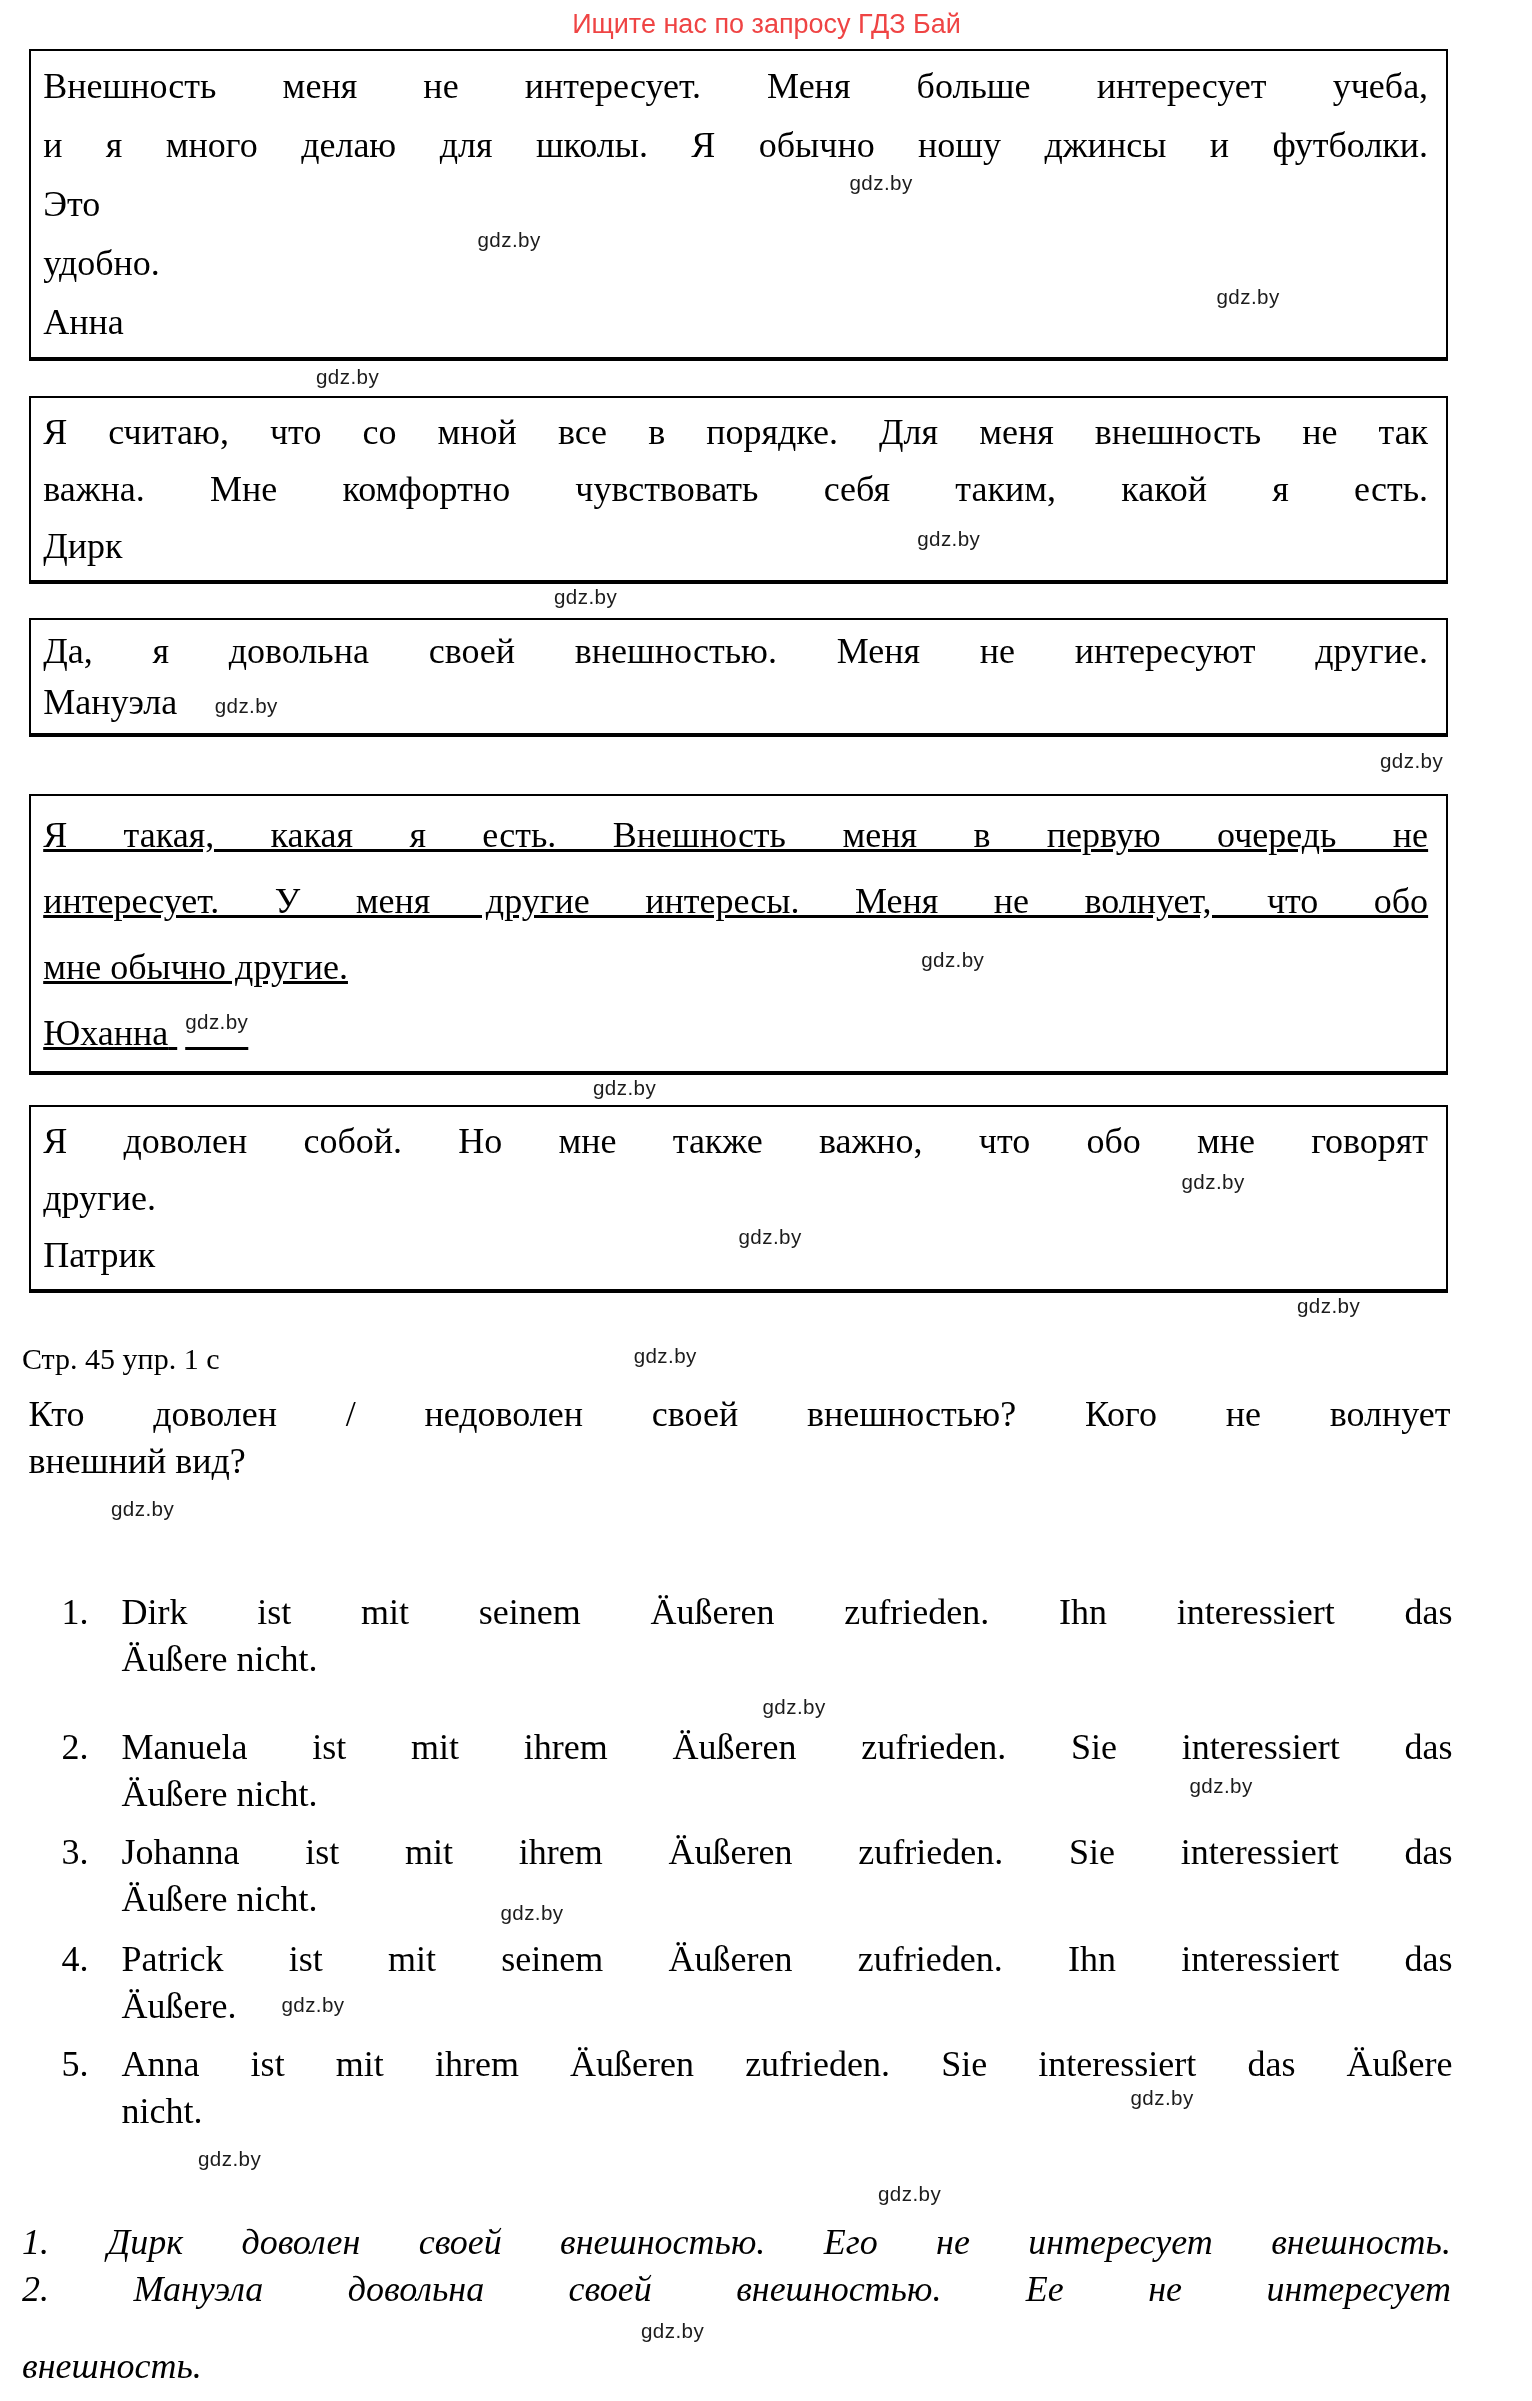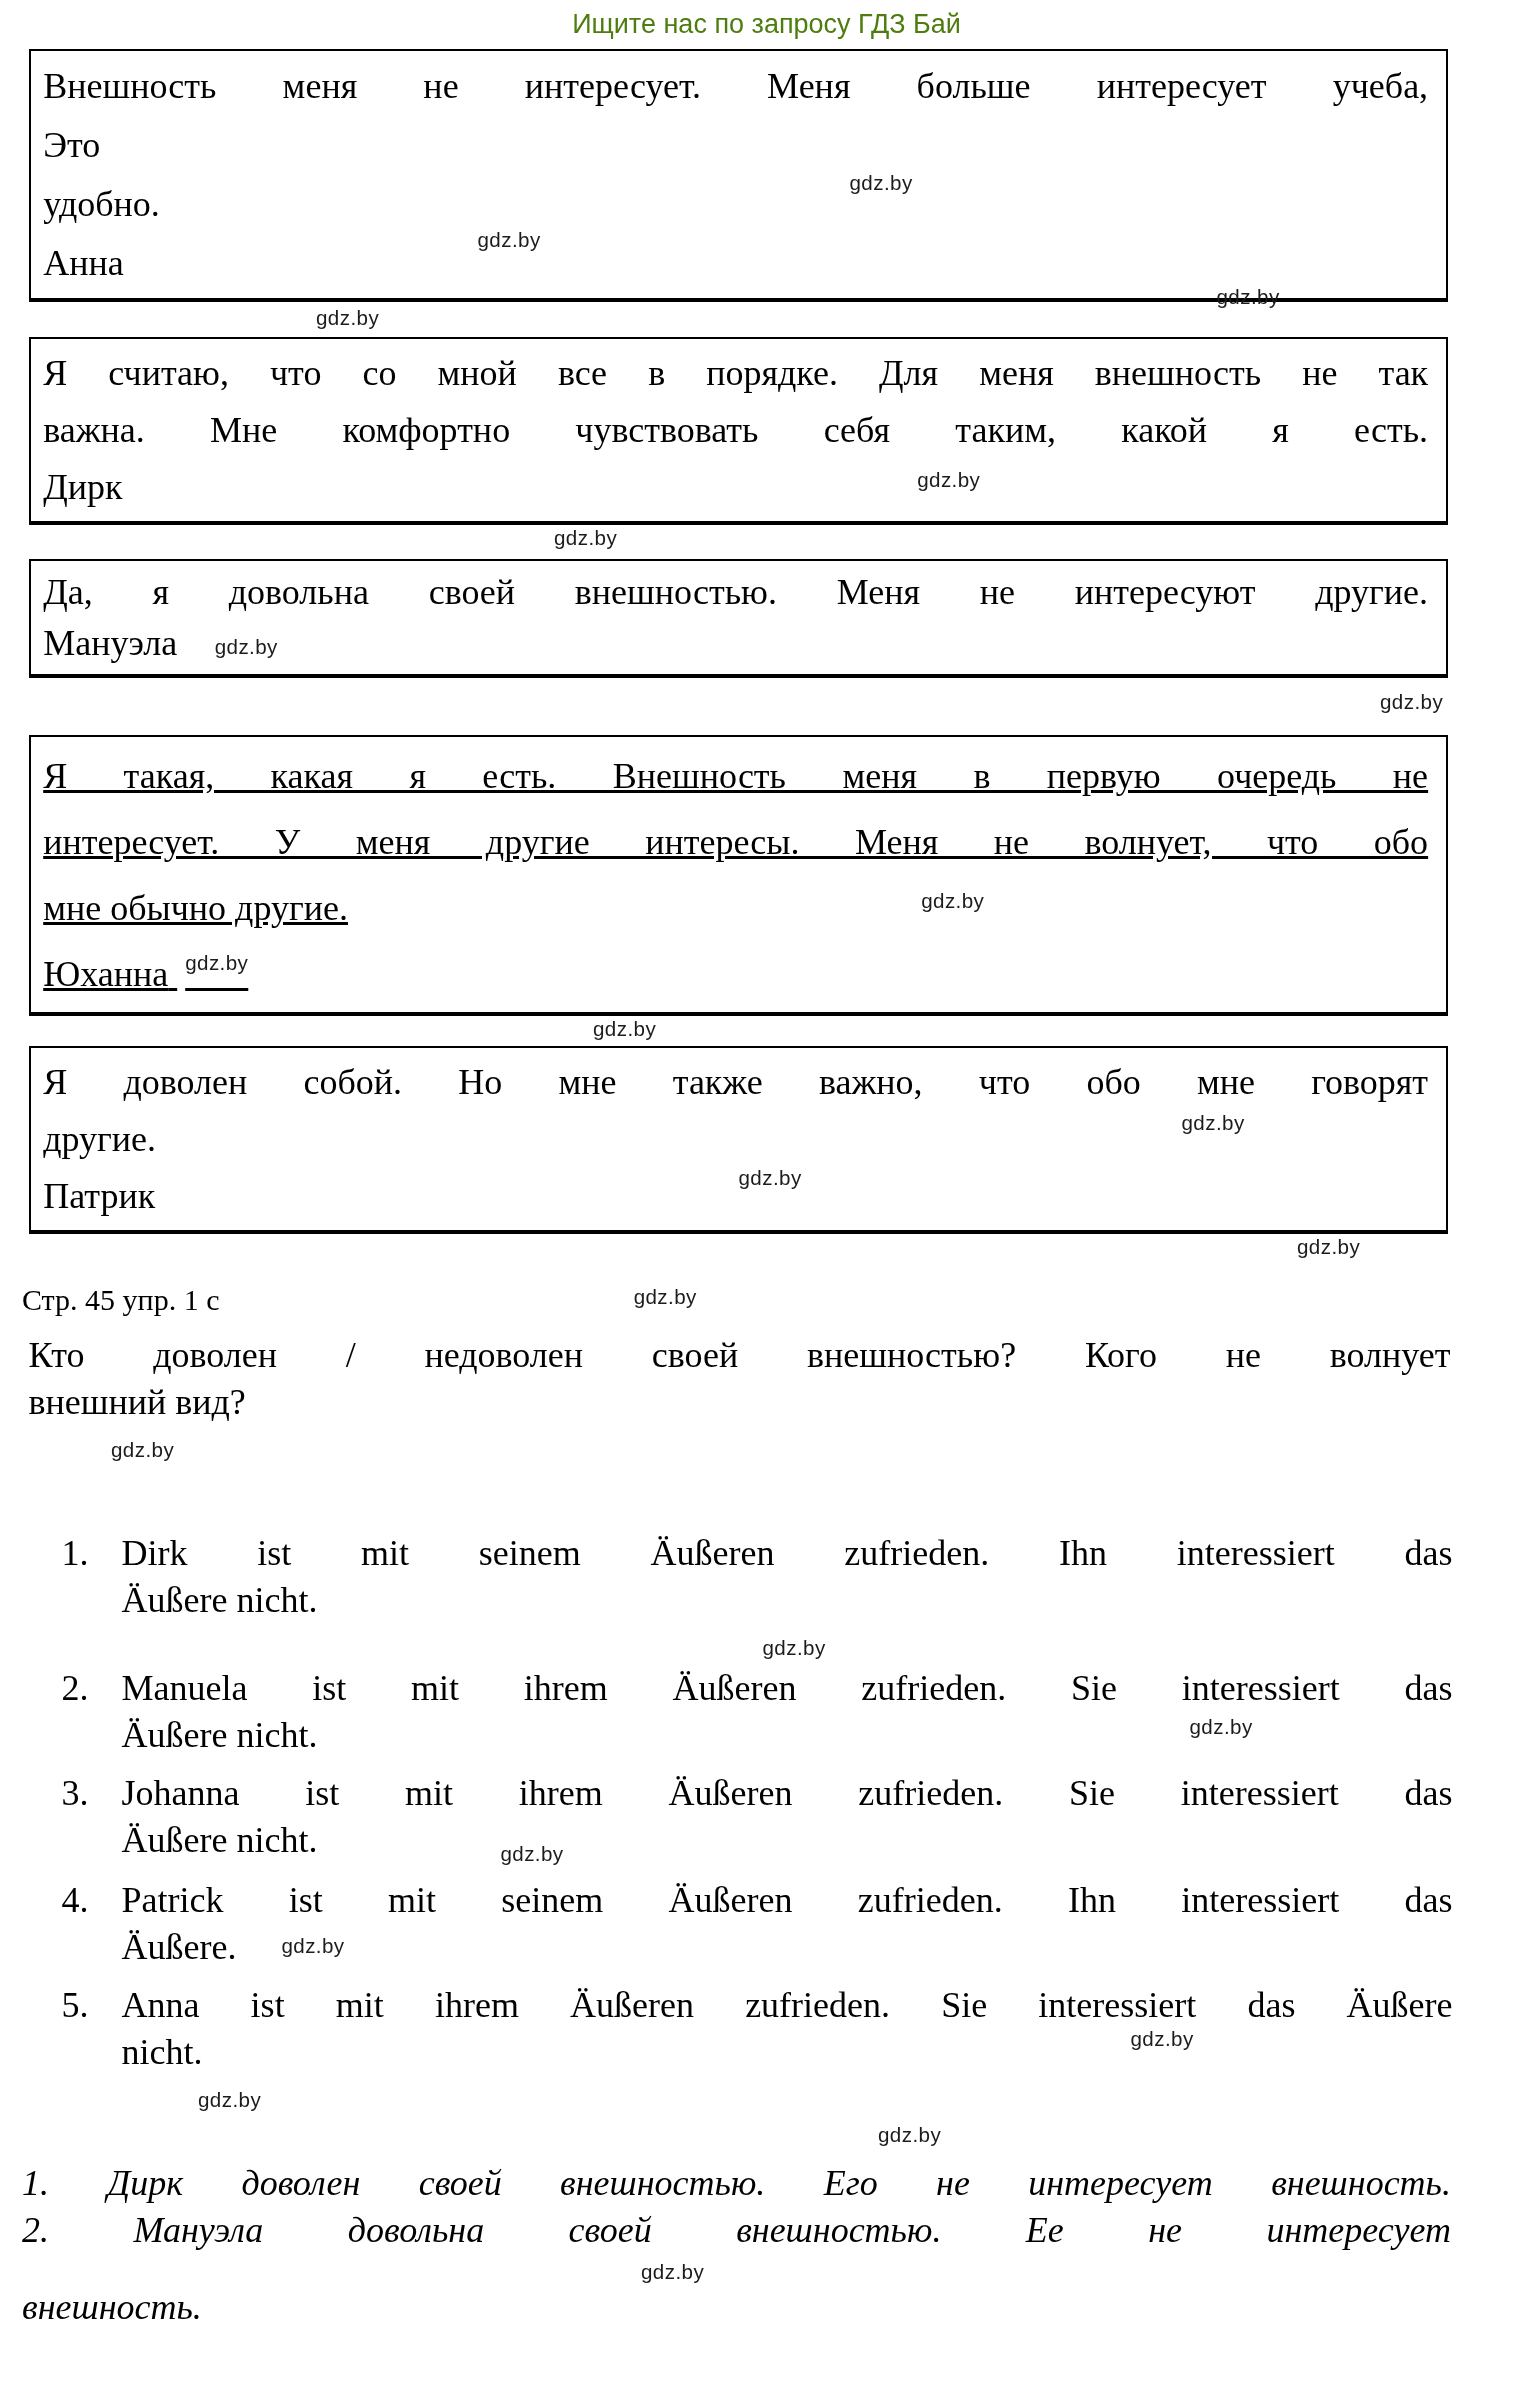--- a/index.html
+++ b/index.html
@@ -3,21 +3,21 @@
 <meta charset="utf-8">
 <style>
   html,body{margin:0;padding:0;background:#fff;}
   .page{
     position:relative;width:1533px;height:2401px;background:#fff;color:#000;
     font-family:"Liberation Serif","DejaVu Serif",serif;overflow:hidden;
   }
   .promo{
     margin-top:8px;text-align:center;
     font-family:"Liberation Sans",sans-serif;font-size:27px;line-height:33px;
-    color:#4d7c0f;
+    color:#ef4444;
   }
   .box{
     box-sizing:border-box;position:relative;
     margin-left:28.5px;width:1419px;
     border:2.4px solid #000;border-bottom-width:4.7px;
     padding:6.3px 17.4px 4.7px 12.7px;
     font-size:36px;
   }
   .box1{margin-top:8px;}
   .box2{margin-top:2px;}
@@ -54,20 +54,21 @@
 </style>
 </head>
 <body>
 
 <div class="page">
 
   <div class="promo">Ищите нас по запросу ГДЗ Бай</div>
 
   <section class="box box1">
     <div class="tl stretch">Внешность меня не интересует. Меня больше интересует учеба,</div>
+    <div class="tl stretch">и я много делаю для школы. Я обычно ношу джинсы и футболки.</div>
     <div class="tl">Это</div>
     <div class="tl">удобно.</div>
     <div class="tl">Анна</div>
     <span class="wm abs" style="left:819px;top:119px;">gdz.by</span>
     <span class="wm abs" style="left:447px;top:176px;">gdz.by</span>
     <span class="wm abs" style="left:1186px;top:233px;">gdz.by</span>
   </section>
 
   <div class="wmline" style="margin:3.2px 0 0 316px;">
     <span class="wm">gdz.by</span>

